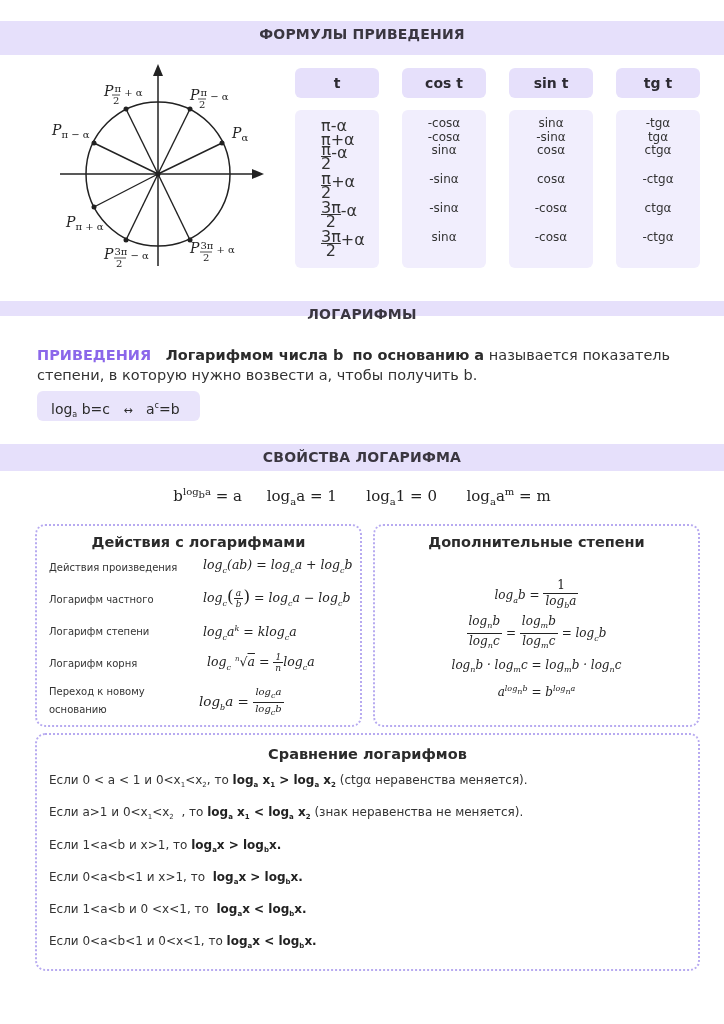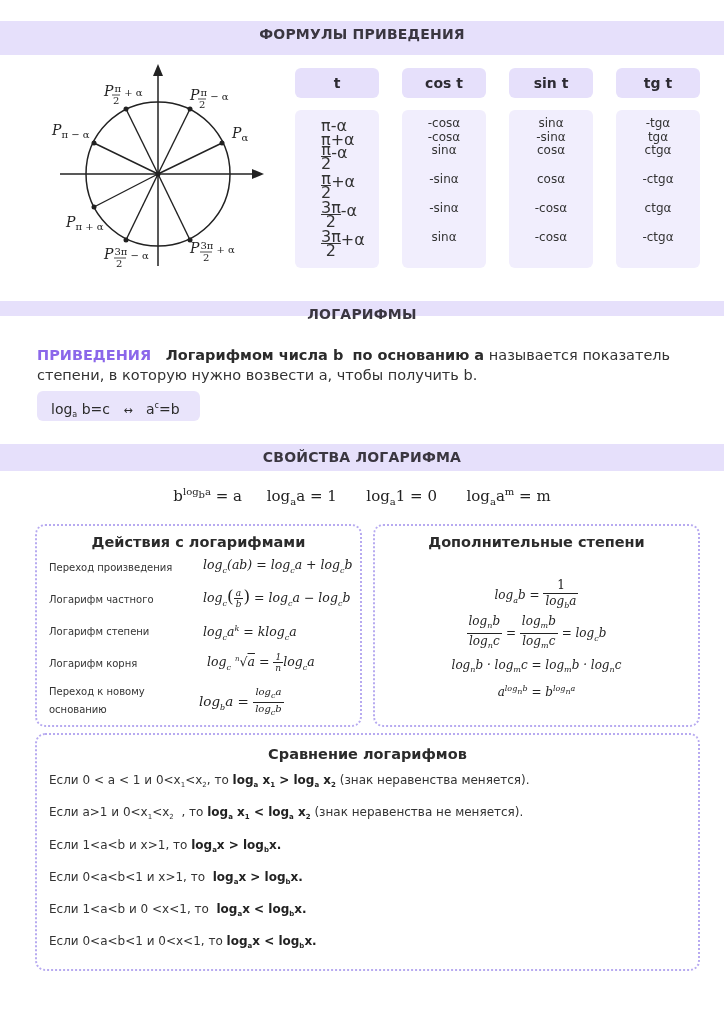--- a/index.html
+++ b/index.html
@@ -180,21 +180,21 @@
 
 <div id="props">
   <span class="p">b<sup>log<sub>b</sub>a</sup> = a</span>
   <span class="p">log<sub>a</sub>a = 1</span>
   <span class="p">&nbsp;log<sub>a</sub>1 = 0</span>
   <span class="p">&nbsp;log<sub>a</sub>a<sup>m</sup> = m</span>
 </div>
 
 <div id="box1" class="dbox">
   <div class="btitle" style="top:8px;">Действия с логарифмами</div>
-  <div class="rowlbl" style="top:34px;">Переход произведения</div>
+  <div class="rowlbl" style="top:34px;">Действия произведения</div>
   <div class="rowf" style="top:31px;">log<sub>c</sub>(ab) = log<sub>c</sub>a + log<sub>c</sub>b</div>
   <div class="rowlbl" style="top:66px;">Логарифм частного</div>
   <div class="rowf" style="top:60px;">log<sub>c</sub><span style="font-size:17px;font-style:normal;">(</span><span class="ff" style="font-size:9px;line-height:10px;"><span class="n" style="border-bottom-width:0.6px;">a</span><span class="d">b</span></span><span style="font-size:17px;font-style:normal;">)</span> = log<sub>c</sub>a − log<sub>c</sub>b</div>
   <div class="rowlbl" style="top:98px;">Логарифм степени</div>
   <div class="rowf" style="top:98px;">log<sub>c</sub>a<sup>k</sup> = klog<sub>c</sub>a</div>
   <div class="rowlbl" style="top:130px;">Логарифм корня</div>
   <div class="rowf" style="top:126px; left:170px;">log<sub>c</sub> <sup style="font-size:7px;">n</sup>√<span style="text-decoration:overline;">a</span> = <span class="ff" style="font-size:9px;line-height:10px;"><span class="n" style="border-bottom-width:0.6px;">1</span><span class="d">n</span></span>log<sub>c</sub>a</div>
   <div class="rowlbl" style="top:158px;"><span>Переход к новому</span><br><span style="line-height:22px;">основанию</span></div>
   <div class="rowf" style="top:160px; left:162px; font-size:13.5px;">log<sub>b</sub>a = <span class="ff" style="font-size:10px;line-height:12px;"><span class="n" style="border-bottom-width:0.7px;">log<sub>c</sub>a</span><span class="d">log<sub>c</sub>b</span></span></div>
 </div>
@@ -202,19 +202,19 @@
 <div id="box2" class="dbox">
   <div class="btitle" style="top:8px;">Дополнительные степени</div>
   <div class="mf" style="top:52px;">log<sub>a</sub>b = <span class="ff"><span class="n" style="font-style:normal;">1</span><span class="d">log<sub>b</sub>a</span></span></div>
   <div class="mf" style="top:88px;"><span class="ff"><span class="n">log<sub>n</sub>b</span><span class="d">log<sub>n</sub>c</span></span> = <span class="ff"><span class="n">log<sub>m</sub>b</span><span class="d">log<sub>m</sub>c</span></span> = log<sub>c</sub>b</div>
   <div class="mf" style="top:132px;">log<sub>n</sub>b · log<sub>m</sub>c = log<sub>m</sub>b · log<sub>n</sub>c</div>
   <div class="mf" style="top:158px;">a<sup>log<sub>n</sub>b</sup> = b<sup>log<sub>n</sub>a</sup></div>
 </div>
 
 <div id="box3" class="dbox">
   <div class="btitle" style="top:11px;">Сравнение логарифмов</div>
-  <div class="cmp" style="top:38px;">Если 0 &lt; a &lt; 1 и 0&lt;x<sub>1</sub>&lt;x<sub>2</sub>, то <b>log<sub>a</sub> x<sub>1</sub> &gt; log<sub>a</sub> x<sub>2</sub></b> <span>(знак неравенства меняется).</span></div>
+  <div class="cmp" style="top:38px;">Если 0 &lt; a &lt; 1 и 0&lt;x<sub>1</sub>&lt;x<sub>2</sub>, то <b>log<sub>a</sub> x<sub>1</sub> &gt; log<sub>a</sub> x<sub>2</sub></b> <span>(ctgα неравенства меняется).</span></div>
   <div class="cmp" style="top:70px;">Если a&gt;1 и 0&lt;x<sub>1</sub>&lt;x<sub>2</sub> &nbsp;, то <b>log<sub>a</sub> x<sub>1</sub> &lt; log<sub>a</sub> x<sub>2</sub></b> <span>(знак неравенства не меняется).</span></div>
   <div class="cmp" style="top:103px;">Если 1&lt;a&lt;b и x&gt;1, то <b>log<sub>a</sub>x &gt; log<sub>b</sub>x.</b></div>
   <div class="cmp" style="top:135px;">Если 0&lt;a&lt;b&lt;1 и x&gt;1, то &nbsp;<b>log<sub>a</sub>x &gt; log<sub>b</sub>x.</b></div>
   <div class="cmp" style="top:167px;">Если 1&lt;a&lt;b и 0 &lt;x&lt;1, то &nbsp;<b>log<sub>a</sub>x &lt; log<sub>b</sub>x.</b></div>
   <div class="cmp" style="top:199px;">Если 0&lt;a&lt;b&lt;1 и 0&lt;x&lt;1, то <b>log<sub>a</sub>x &lt; log<sub>b</sub>x.</b></div>
 </div>
 
 </body></html>

